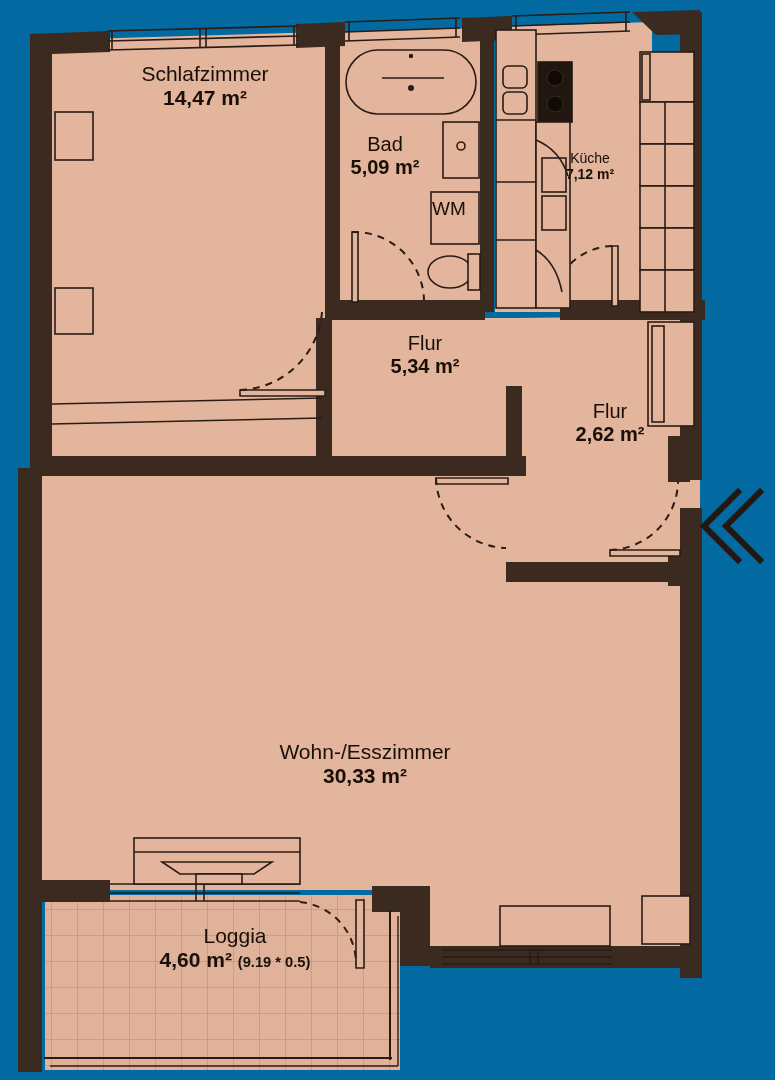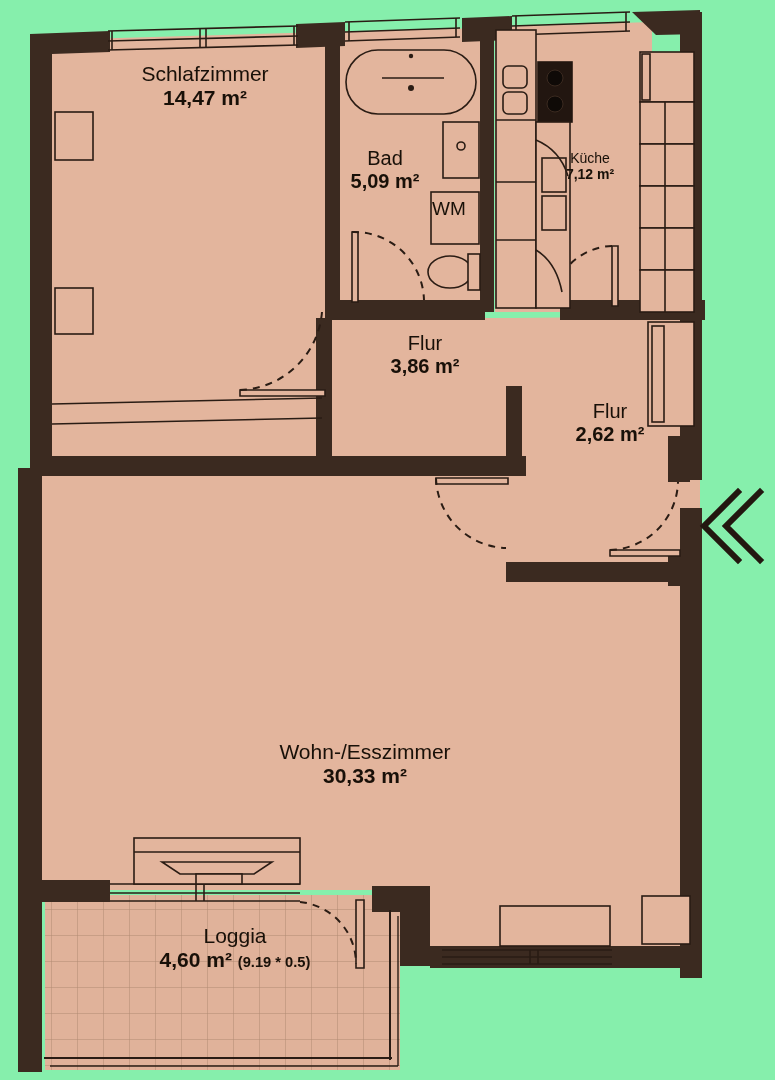--- a/index.html
+++ b/index.html
@@ -5,38 +5,38 @@
   * { box-sizing: border-box; }
   html, body {
     margin: 0; padding: 0;
     width: 775px; height: 1080px;
     overflow: hidden;
     font-family: "Liberation Sans", sans-serif;
   }
   #plan-root {
     position: relative;
     width: 775px; height: 1080px;
-    background: #86efac;
+    background: #0369a1;
   }
   #plan-svg { position: absolute; top: 0; left: 0; }
   .room-label {
     position: absolute;
     text-align: center;
     color: #181008;
     font-family: "Liberation Sans", sans-serif;
     line-height: 1.16;
     white-space: nowrap;
     pointer-events: none;
     text-shadow: 0 0 1px rgba(216,166,142,.35);
   }
   .room-label .rl-name { display: block; font-weight: 400; }
   .room-label .rl-area { display: block; font-weight: 700; }
   .room-label .rl-note { font-size: 0.70em; }
   .lbl-schlaf { left: 60px;  top: 62px;  width: 290px; font-size: 21px; }
-  .lbl-bad    { left: 330px; top: 147px; width: 110px; font-size: 20px; }
+  .lbl-bad    { left: 330px; top: 133px; width: 110px; font-size: 20px; }
   .lbl-kueche { left: 520px; top: 150px; width: 140px; font-size: 14px; }
   .lbl-flur1  { left: 330px; top: 332px; width: 190px; font-size: 20px; }
   .lbl-flur2  { left: 520px; top: 400px; width: 180px; font-size: 20px; }
   .lbl-wohn   { left: 190px; top: 696px; width: 350px; font-size: 21px; margin-top: 44px; }
   .lbl-loggia { left: 100px; top: 924px; width: 270px; font-size: 21px; }
   .wm-label {
     position: absolute; left: 432px; top: 198px;
     width: 50px; text-align: left;
     font-size: 19px; color: #181008;
     font-family: "Liberation Sans", sans-serif;
@@ -307,21 +307,21 @@
     <span class="rl-area">5,09 m²</span>
   </div>
 
   <div class="room-label lbl-kueche">
     <span class="rl-name">Küche</span>
     <span class="rl-area">7,12 m²</span>
   </div>
 
   <div class="room-label lbl-flur1">
     <span class="rl-name">Flur</span>
-    <span class="rl-area">3,86 m²</span>
+    <span class="rl-area">5,34 m²</span>
   </div>
 
   <div class="room-label lbl-flur2">
     <span class="rl-name">Flur</span>
     <span class="rl-area">2,62 m²</span>
   </div>
 
   <div class="room-label lbl-wohn">
     <span class="rl-name">Wohn-/Esszimmer</span>
     <span class="rl-area">30,33 m²</span>

